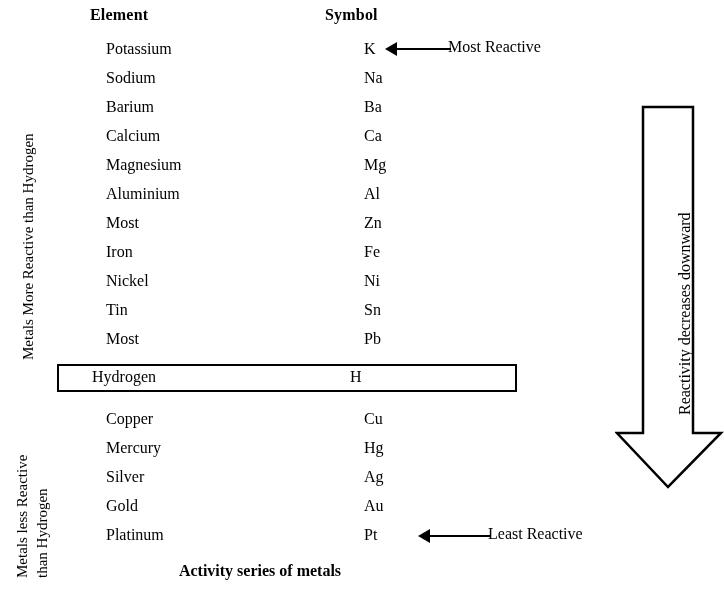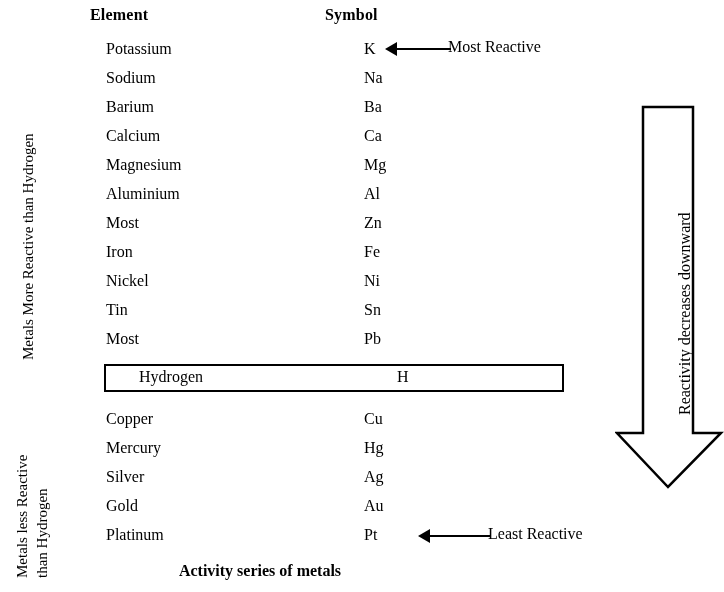--- a/index.html
+++ b/index.html
@@ -57,21 +57,20 @@
   
   #hydrogen-box {
     position: absolute;
     left: 57px;
     top: 364px;
     width: 460px;
     height: 28px;
     border: 2px solid #000000;
     box-sizing: border-box;
     background: #ffffff;
-    margin-left: 47px;
   }
   #hydrogen-box .el-name {
     position: absolute;
     left: 33px;
     top: 2px;
     font-size: 16px;
   }
   #hydrogen-box .el-sym {
     position: absolute;
     left: 291px;

